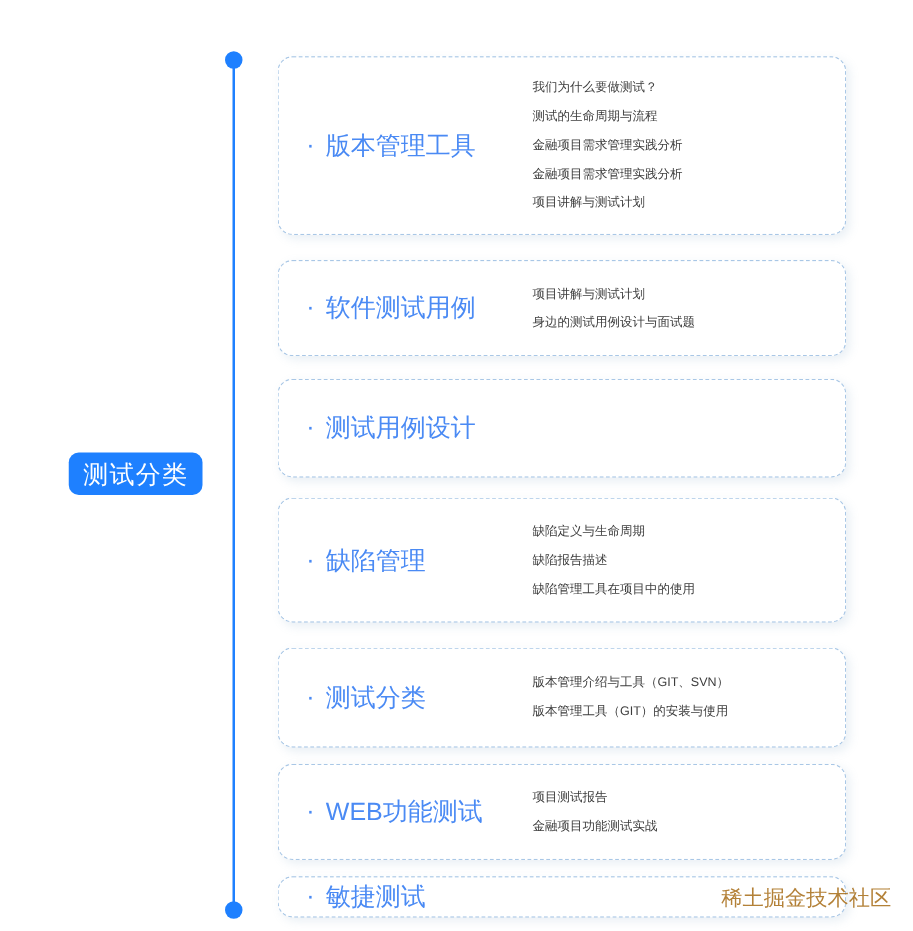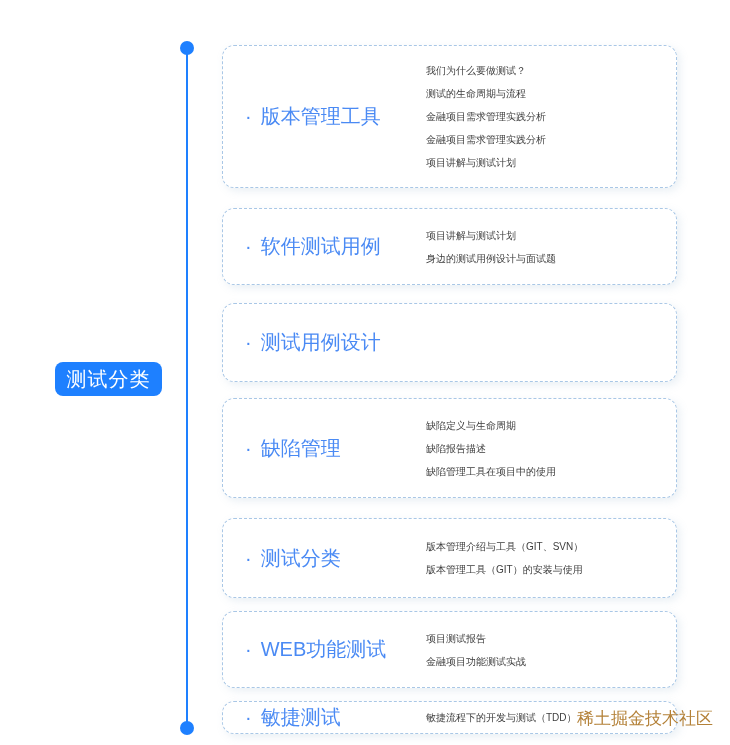--- a/index.html
+++ b/index.html
@@ -195,20 +195,17 @@
           <div class="item">项目测试报告</div>
           <div class="item">金融项目功能测试实战</div>
         </div>
   </div>
 
   <div class="card">
     <div class="card-label">
       <span class="bullet">·</span>
       <span>敏捷测试</span>
     </div>
-    <div class="card-items">
-          <div class="item">敏捷流程下的开发与测试（TDD）</div>
-        </div>
   </div>
 </div>
 
   <div class="watermark">稀土掘金技术社区</div>
 </div>
 
 </body></html>

